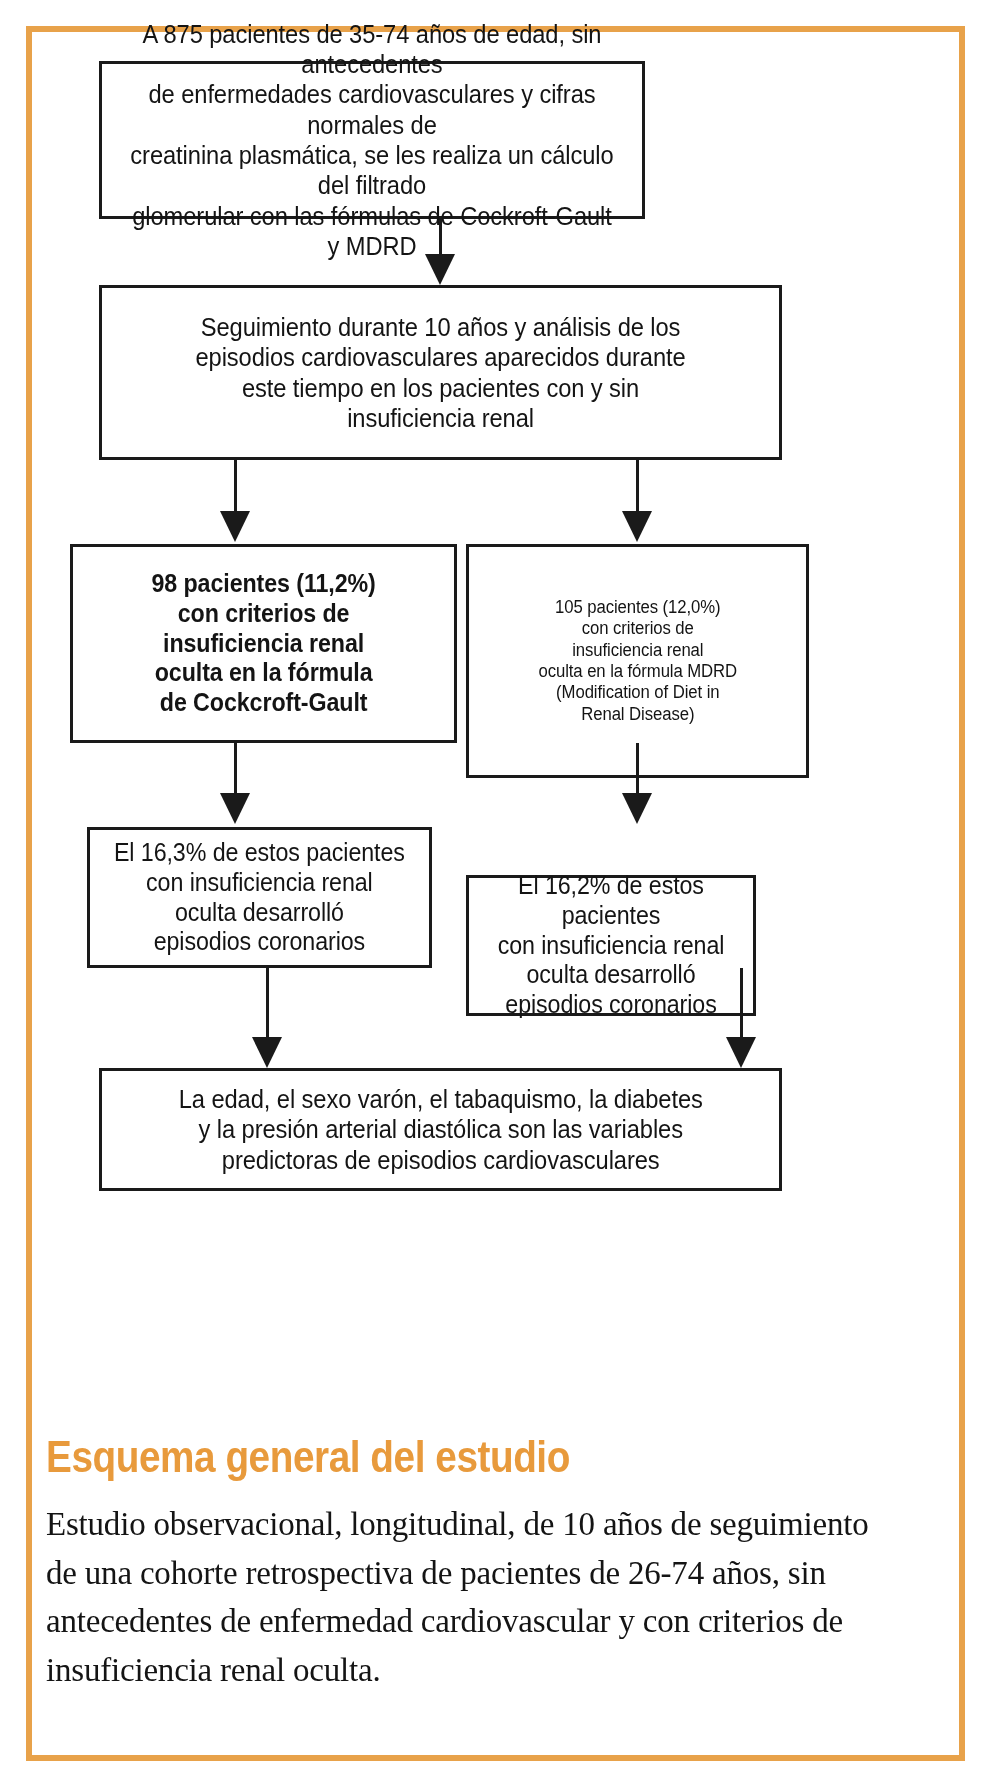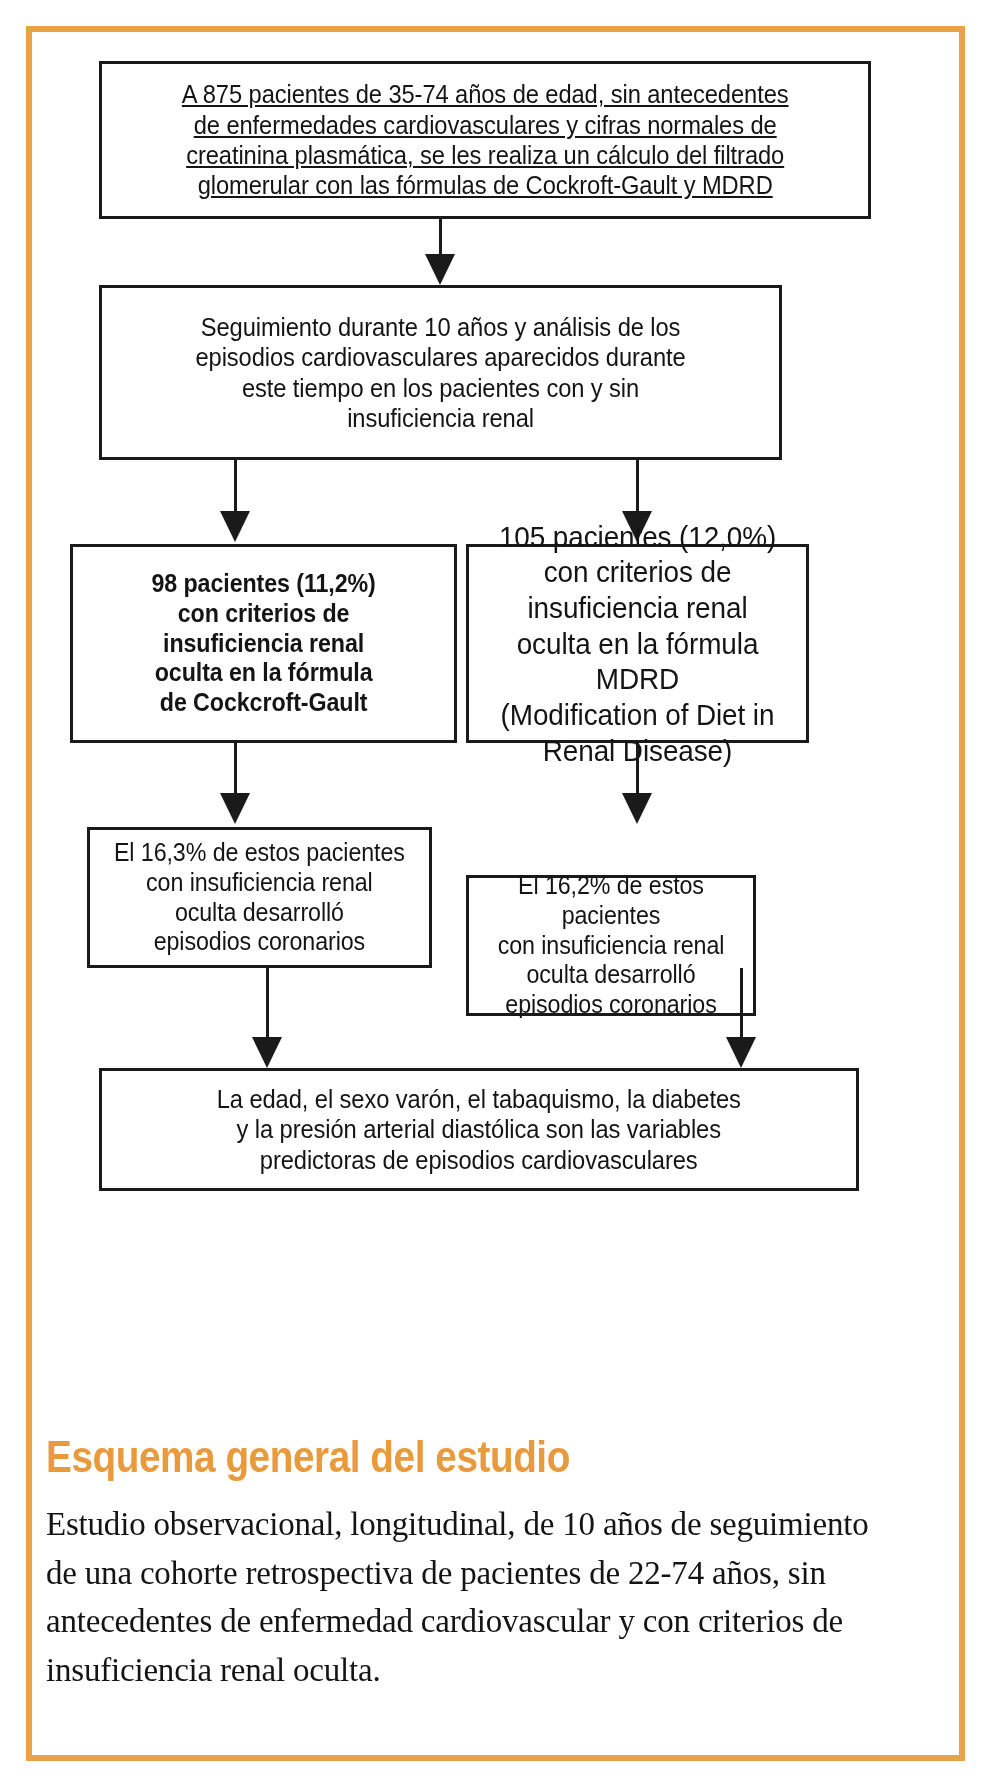--- a/index.html
+++ b/index.html
@@ -40,27 +40,27 @@
   }
   .box .txt{padding:0 8px;white-space:pre-line;}
 
   
   .cond .txt{
     font-family:"Liberation Sans Narrow","Liberation Sans","DejaVu Sans Condensed","DejaVu Sans",sans-serif;
     transform:scaleX(0.93);
     transform-origin:center center;
   }
 
-  #box1{left:99px;  top:61px;  width:772px; height:158px; font-size:25.5px;text-decoration:underline;}
+  #box1{left:99px;  top:61px;  width:546px; height:158px; font-size:25.5px;}
   #box2{left:99px;  top:285px; width:683px; height:175px; font-size:25.5px;align-items:center;}
   #box3{left:70px;  top:544px; width:387px; height:199px; font-size:25px;font-weight:bold;}
-  #box4{left:466px; top:544px; width:343px; height:199px; font-size:30px;}
+  #box4{left:466px; top:544px; width:343px; height:234px; font-size:18px;}
   #box5{left:61px;  top:827px; width:345px; height:141px; font-size:25px;margin-left:26px;}
   #box6{left:466px; top:827px; width:290px; height:141px; font-size:25px;margin-top:48px;}
-  #box7{left:99px;  top:1068px;width:760px; height:123px; font-size:25.5px;}
+  #box7{left:99px;  top:1068px;width:683px; height:123px; font-size:25.5px;}
 
   
   .vline{position:absolute;width:3px;background:#1a1a1a;}
   .arrowhead{
     position:absolute;
     width:0;height:0;
     border-left:15px solid transparent;
     border-right:15px solid transparent;
     border-top:31px solid #1a1a1a;
   }
@@ -166,13 +166,13 @@
   <div class="box cond" id="box7">
     <span class="txt">La edad, el sexo varón, el tabaquismo, la diabetes
 y la presión arterial diastólica son las variables
 predictoras de episodios cardiovasculares</span>
   </div>
 
 </div>
 
 <div id="caption-title">Esquema general del estudio</div>
 
-<div id="caption-body">Estudio observacional, longitudinal, de 10 años de seguimiento de una cohorte retrospectiva de pacientes de 22-74 años, sin antecedentes de enfermedad cardiovascular y con criterios de insuficiencia renal oculta.</div>
+<div id="caption-body">Estudio observacional, longitudinal, de 10 años de seguimiento de una cohorte retrospectiva de pacientes de 26-74 años, sin antecedentes de enfermedad cardiovascular y con criterios de insuficiencia renal oculta.</div>
 
 </body></html>

